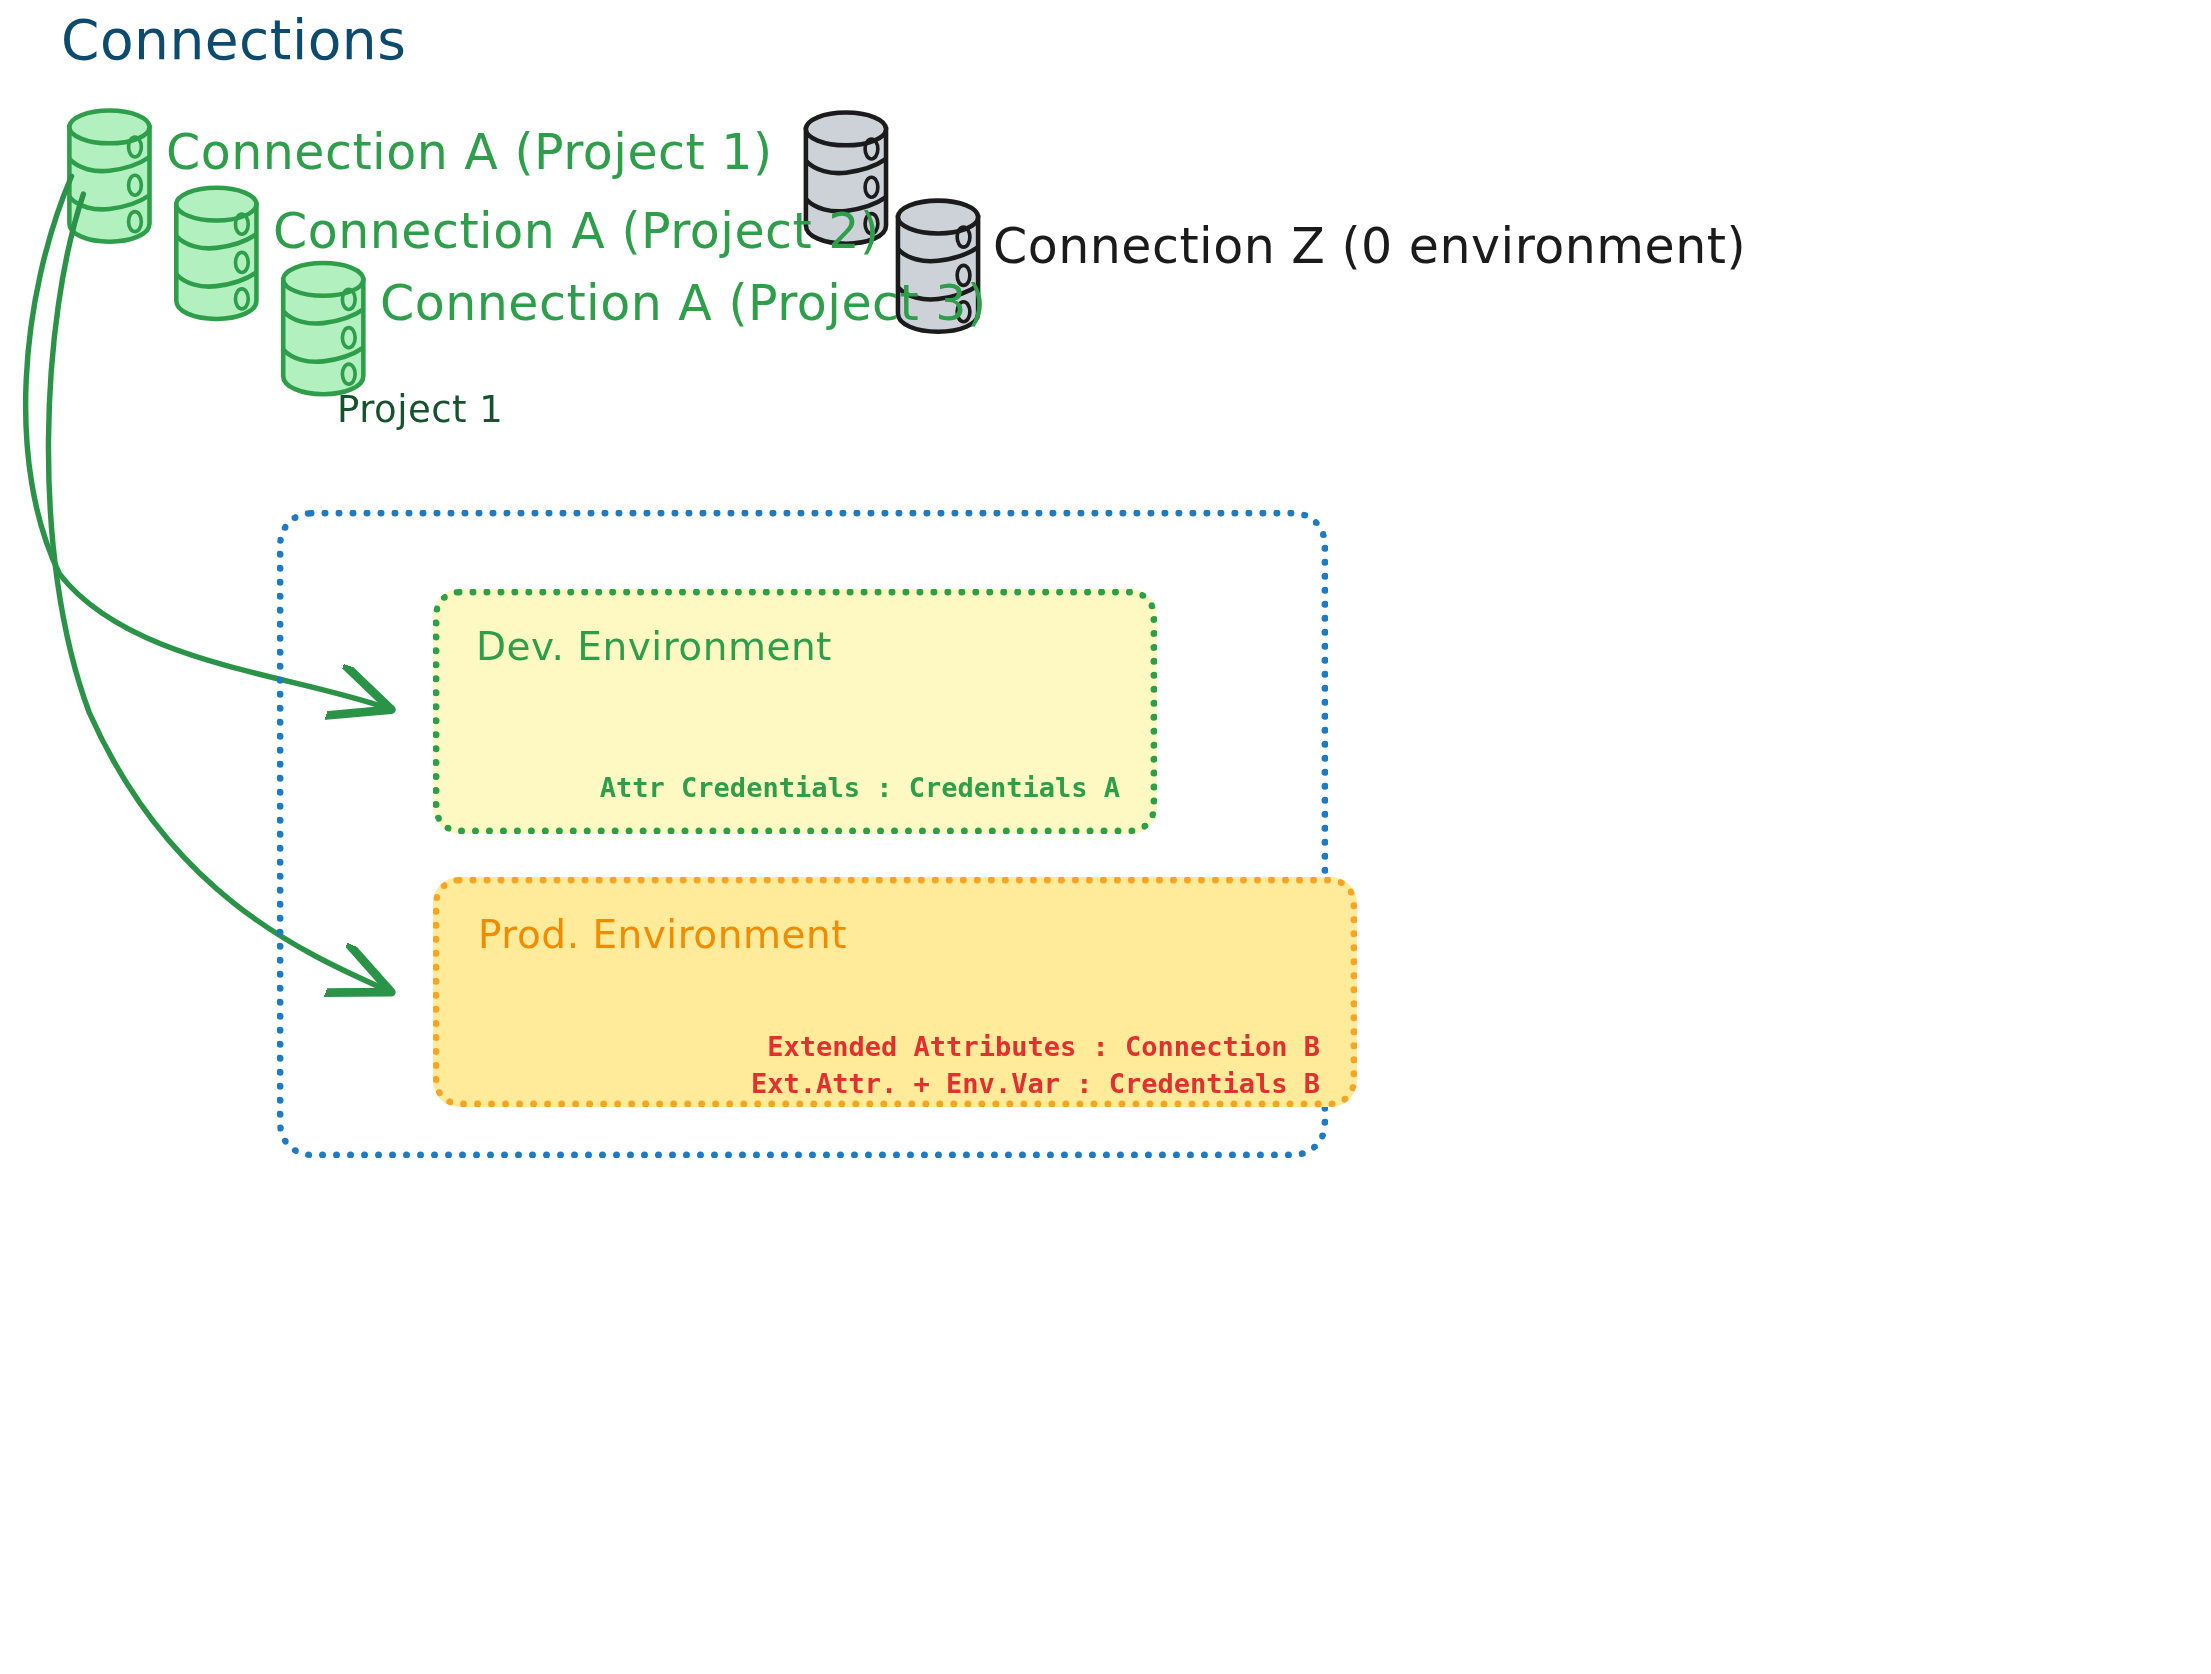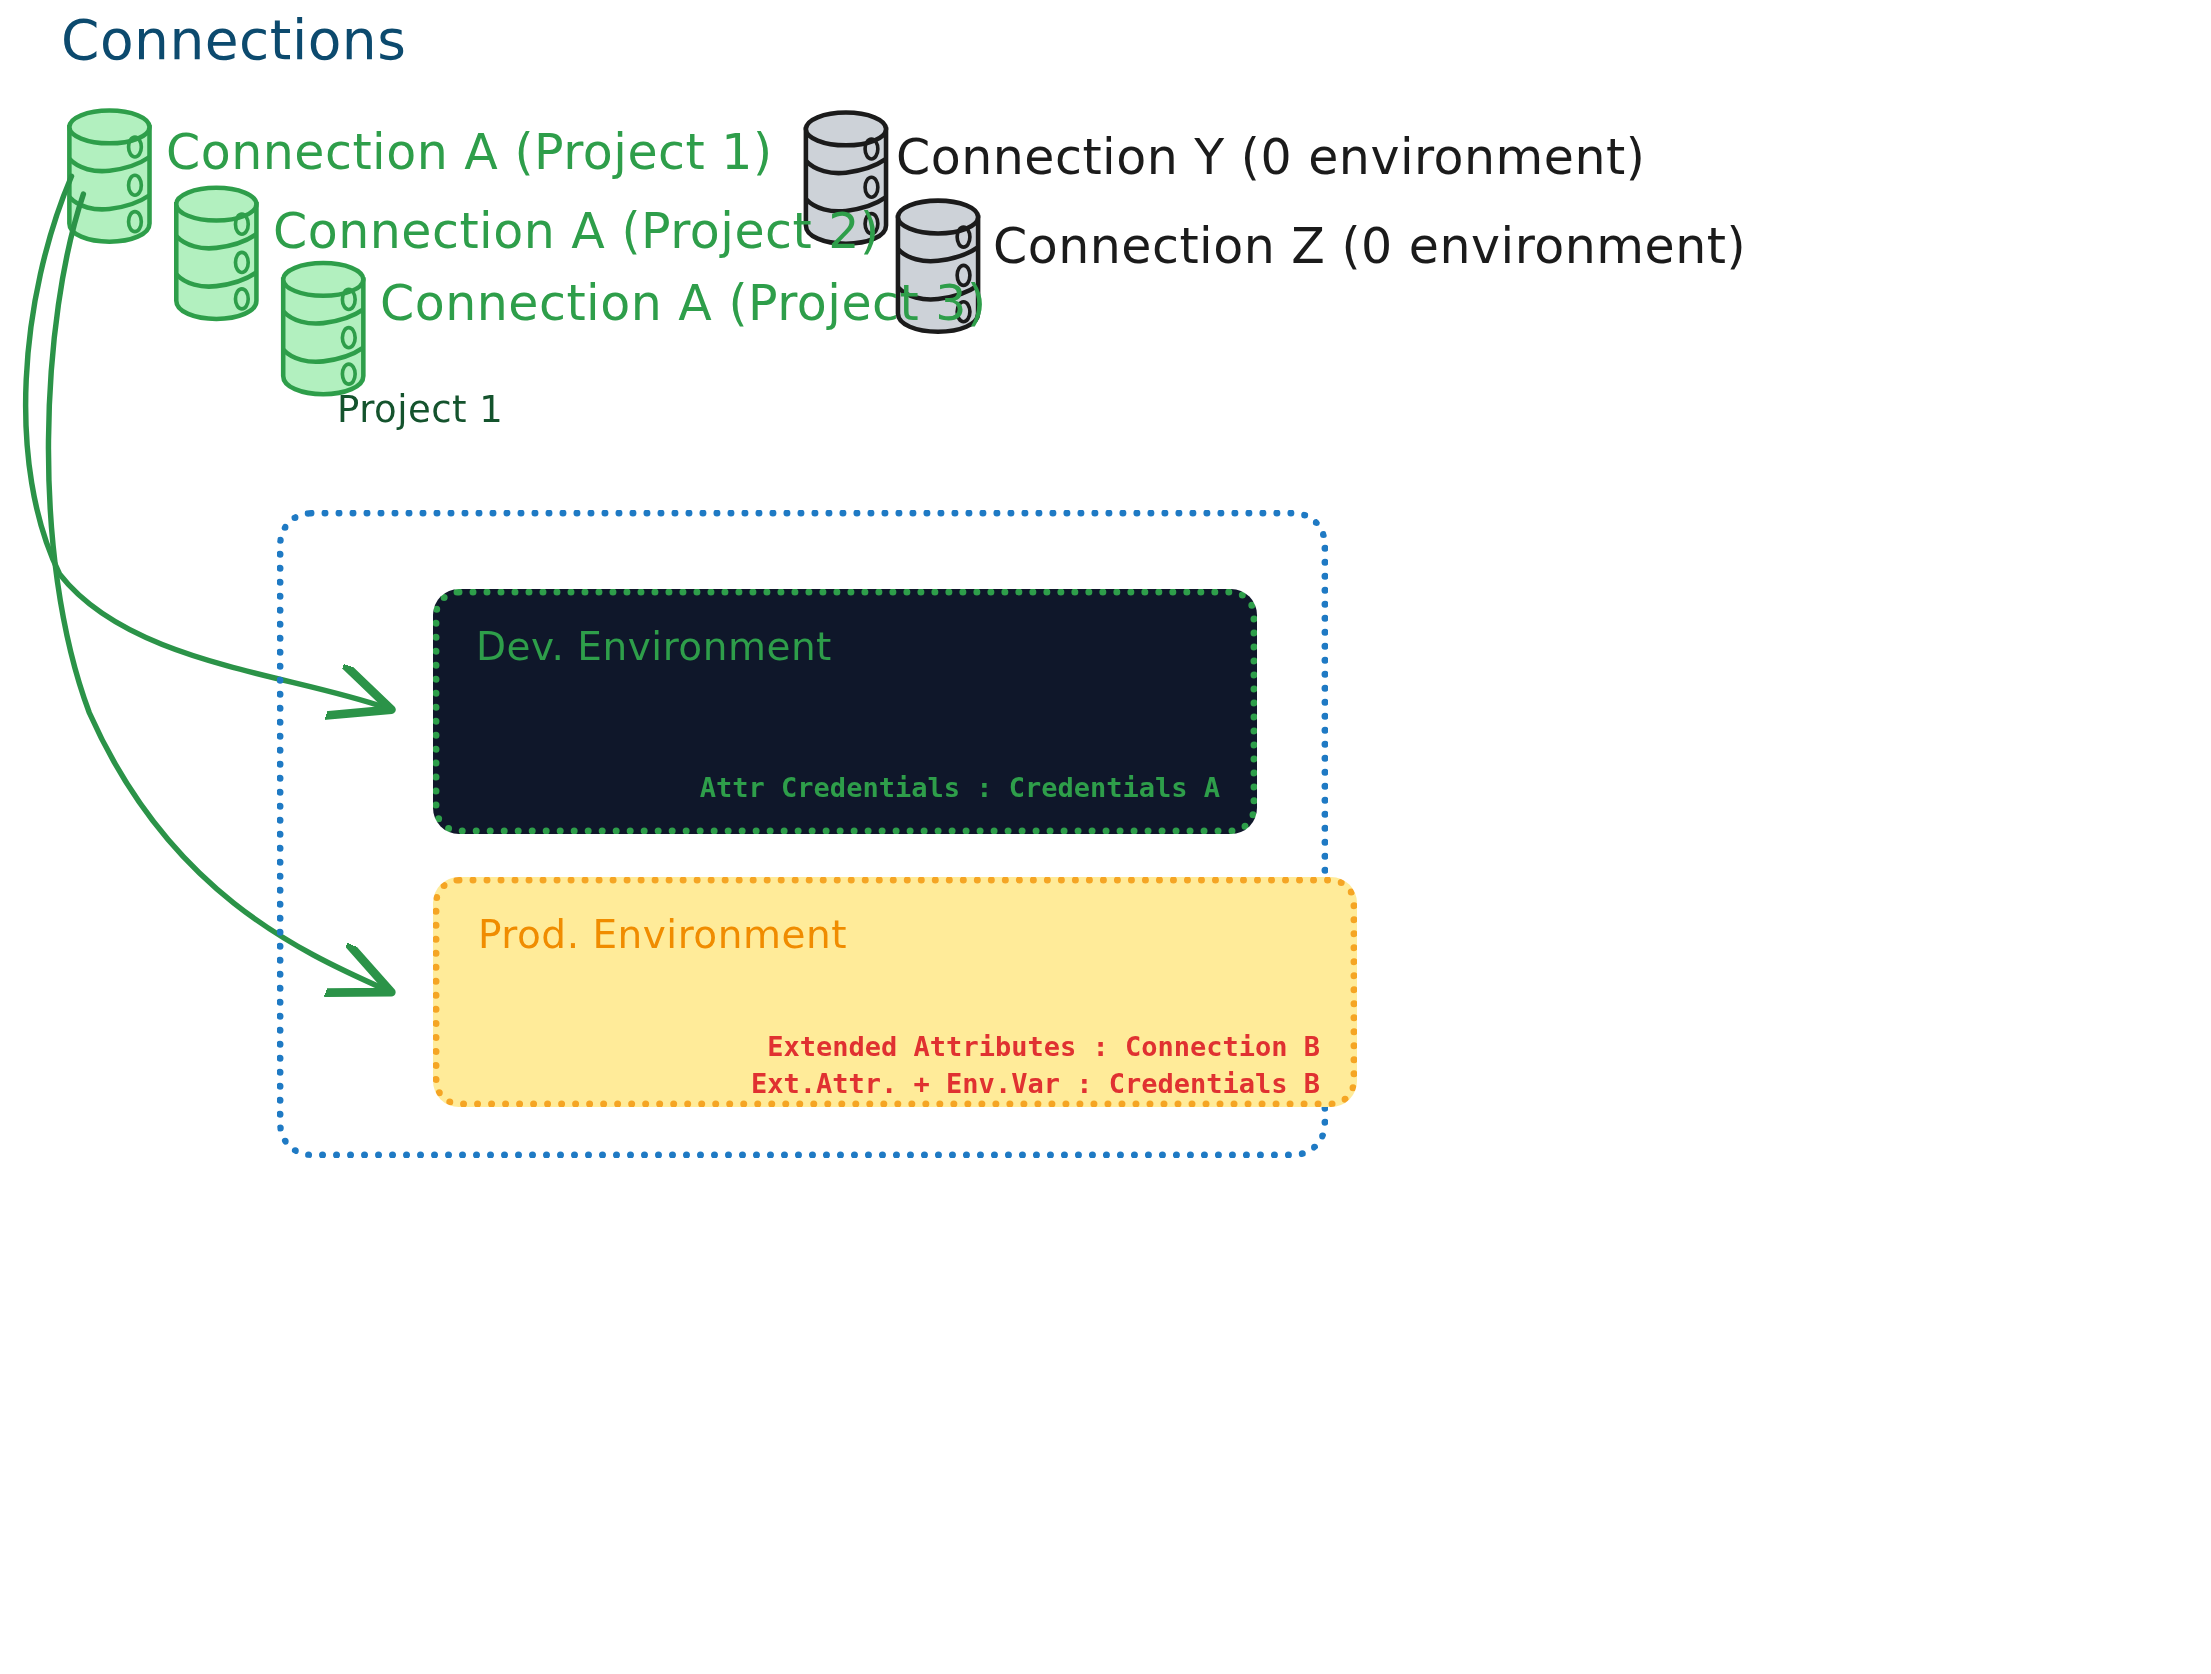--- a/index.html
+++ b/index.html
@@ -71,23 +71,23 @@
 
   
   .env-box {
     position: absolute;
     box-sizing: border-box;
     border-radius: 26px;
   }
   #dev-box {
     left: 426px;
     top: 582px;
-    width: 824px;
+    width: 724px;
     height: 245px;
-    background: #0f172a;
+    background: #fef9c3;
     border: 7px dotted #2e9e4a;
   }
   #prod-box {
     left: 426px;
     top: 870px;
     width: 924px;
     height: 230px;
     background: #ffeb99;
     border: 7px dotted #f5a524;
   }
@@ -167,21 +167,20 @@
   </svg>
 
   <div id="title" class="hand">Connections</div>
 
   <div class="conn-label green hand" style="left:166px; top:124px;">Connection A (Project 1)</div>
 
   <div class="conn-label green hand" style="left:273px; top:203px;">Connection A (Project 2)</div>
 
   <div class="conn-label green hand" style="left:380px; top:275px;">Connection A (Project 3)</div>
 
-  <div class="conn-label gray hand" style="left:896px; top:129px;">Connection Y (0 environment)</div>
 
   <div class="conn-label gray hand" style="left:993px; top:218px;">Connection Z (0 environment)</div>
 
   <div id="project-title" class="hand">Project 1</div>
 
   <div id="project-box">
 
     <div id="dev-box" class="env-box" style="left:149px; top:72px;">
       <div id="dev-title" class="env-title hand">Dev. Environment</div>
       <div id="dev-cred" class="env-detail green mono">Attr Credentials : Credentials A</div>

